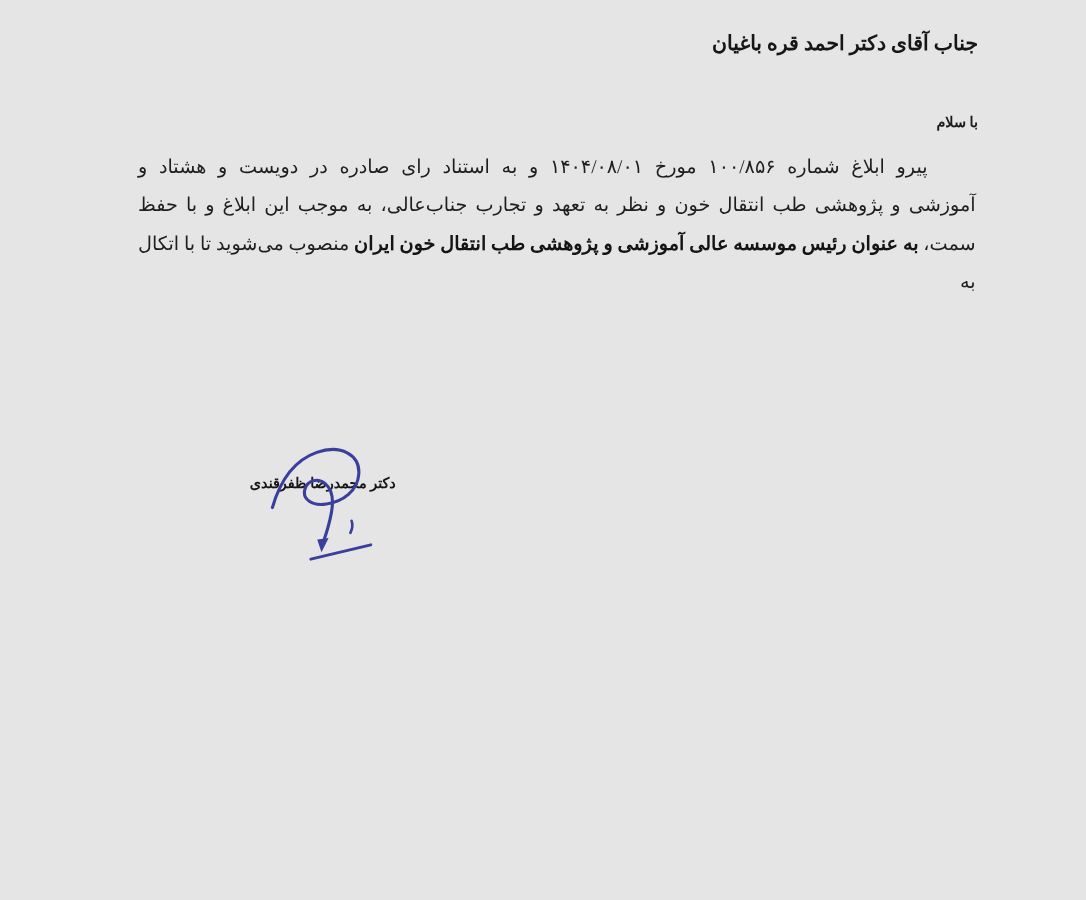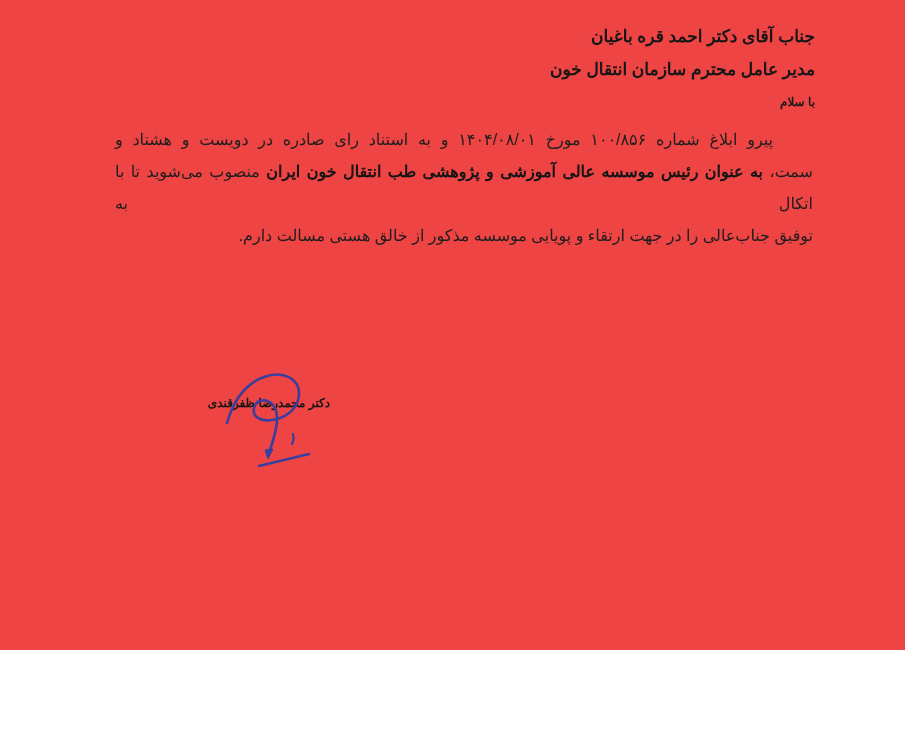--- a/index.html
+++ b/index.html
@@ -3,24 +3,24 @@
 <meta charset="utf-8">
 <style>
   html, body {
     margin: 0;
     padding: 0;
     background: #ffffff;
   }
   #page {
     position: relative;
     width: 905px;
-    height: 650px;
-    background: #ef4444;
+    height: 750px;
+    background: #e5e5e5;
     overflow: hidden;
-    font-family: Liberation Sans, sans-serif;
+    font-family: Liberation Serif, serif;
     color: #1c1c1c;
   }
   .letter {
     direction: rtl;
     position: absolute;
     inset: 0;
   }
   .recipient {
     position: absolute;
     top: 20px;
@@ -97,29 +97,28 @@
   }
 </style>
 </head>
 <body>
 
 <div id="page">
   <div class="letter">
 
     <div class="recipient">
       <div>جناب آقای دکتر احمد قره باغیان</div>
-      <div>مدیر عامل محترم سازمان انتقال خون</div>
     </div>
 
     <div class="salutation">با سلام</div>
 
     <div class="body-block">
       <span class="body-line justify indent">پیرو ابلاغ شماره ۱۰۰/۸۵۶ مورخ ۱۴۰۴/۰۸/۰۱ و به استناد رای صادره در دویست و هشتاد و</span>
+      <span class="body-line justify">آموزشی و پژوهشی طب انتقال خون و نظر به تعهد و تجارب جناب‌عالی، به موجب این ابلاغ و با حفظ</span>
       <span class="body-line justify"><span>سمت، </span><b>به عنوان رئیس موسسه عالی آموزشی و پژوهشی طب انتقال خون ایران</b><span> منصوب می‌شوید تا با اتکال به</span></span>
-      <span class="body-line closing-line">توفیق جناب‌عالی را در جهت ارتقاء و پویایی موسسه مذکور از خالق هستی مسالت دارم.</span>
     </div>
 
     <div class="signature-block">
       <div class="signature-name">دکتر محمدرضا ظفرقندی</div>
       <svg class="signature-svg" viewBox="0 0 185 118" xmlns="http://www.w3.org/2000/svg">
         <path d="M 44 61 C 50 40, 61 22, 81 15 C 101 8, 117 17, 116 33
                  C 115 47, 103 56, 89 58 C 77 60, 69 54, 71 46
                  C 73 38, 82 36, 88 41 C 94 46, 95 56, 93 66
                  C 91 77, 88 85, 86 91" fill="none" stroke="#3a3f9e" stroke-width="2.6" stroke-linecap="round"></path>
         <path d="M 82 88 L 90 87 L 85 97 Z" fill="#3a3f9e" stroke="#3a3f9e" stroke-width="1"></path>

